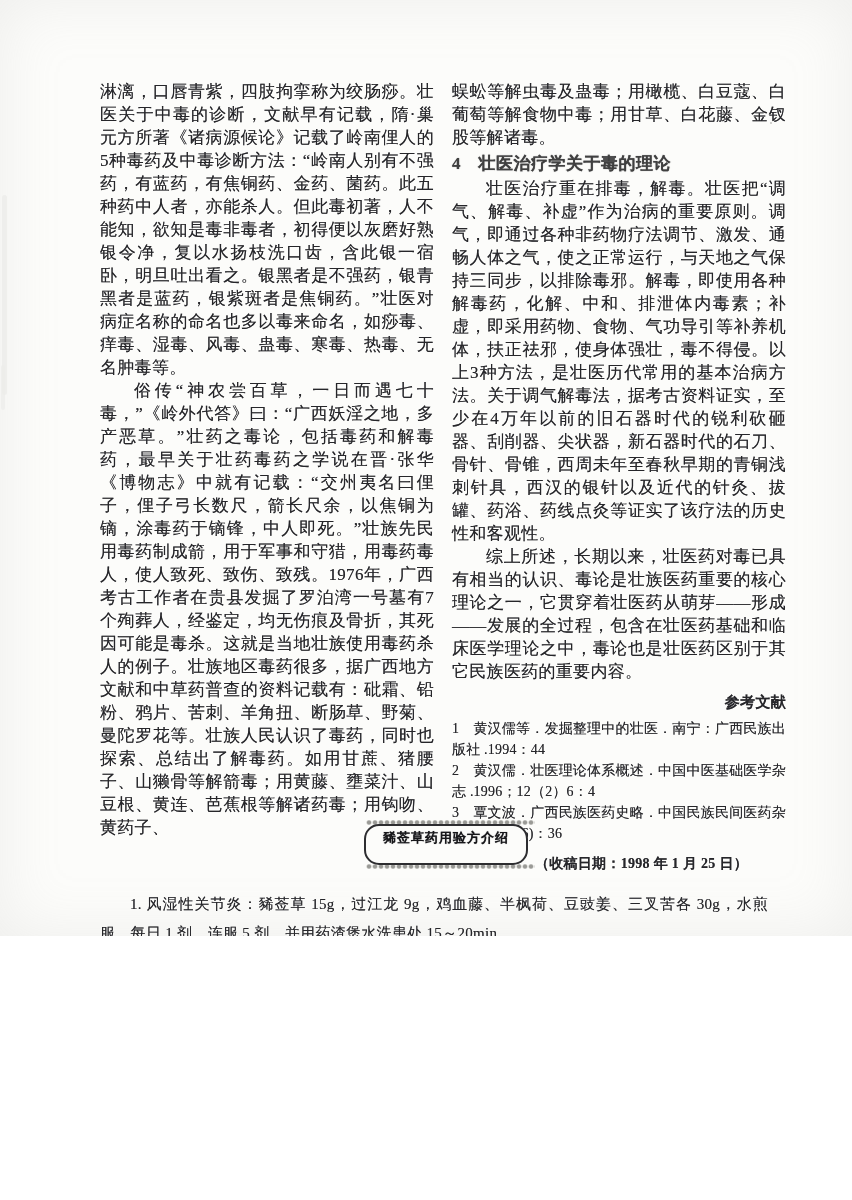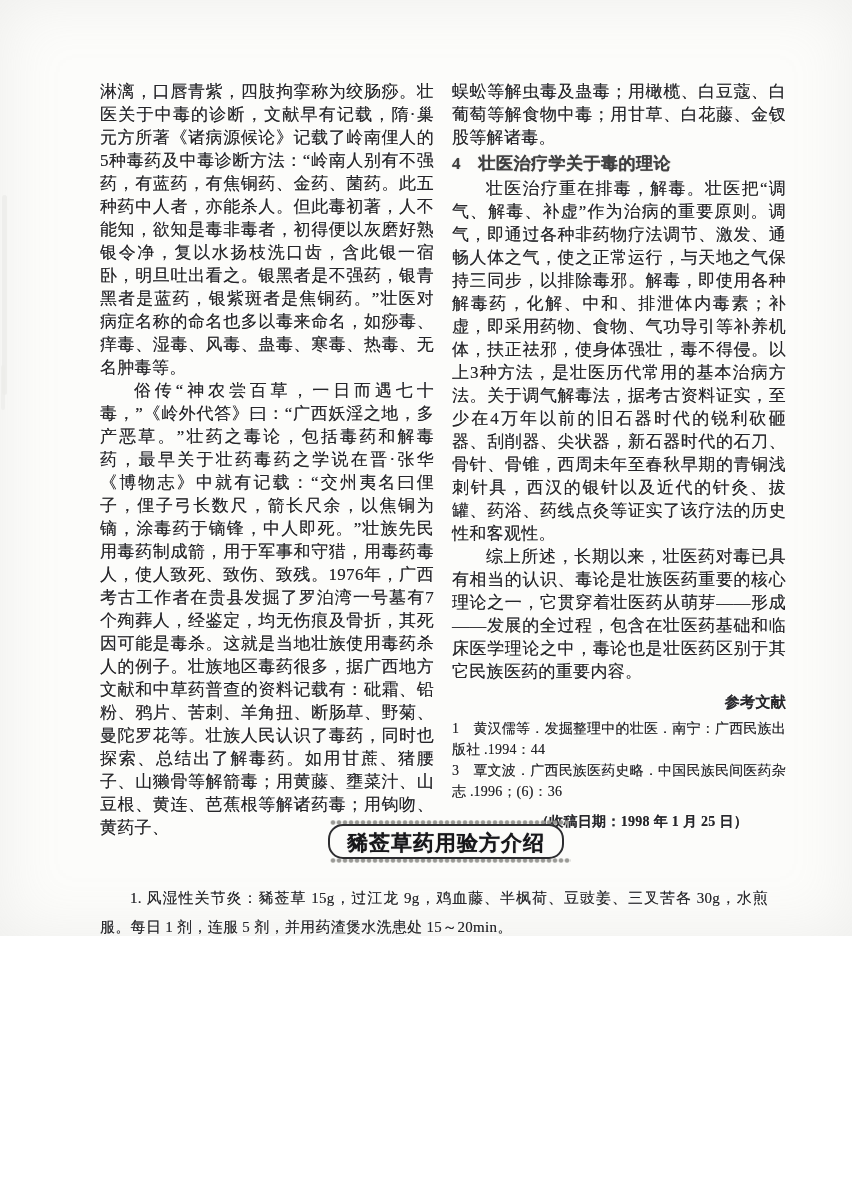--- a/index.html
+++ b/index.html
@@ -45,22 +45,22 @@
   .box-outer::before, .box-outer::after {
     content:""; position:absolute; left:2px; right:-7px; height:7px;
     background-image:radial-gradient(circle at 3px 3.5px, #9a9a96 1.6px, rgba(154,154,150,0.35) 2.4px, transparent 3px);
     background-size:6px 7px; background-repeat:repeat-x;
   }
   .box-outer::before { top:-5px; }
   .box-outer::after  { bottom:-5px; }
   .title-box {
     position:relative; z-index:2; display:inline-block;
     border:2px solid #2d2d30; border-radius:15px;
-    padding:3px 17px 0 17px; background:#fcfcfa;
-    font-size:21px; font-weight:bold; letter-spacing:1px; color:#17171a;
+    padding:3px 17px 16px 17px; background:#fcfcfa;
+    font-size:13px; font-weight:bold; letter-spacing:1px; color:#17171a;
     text-shadow:0 0 0.8px rgba(10,10,15,0.7);
   }
   .rx { margin-top:25px; }
   .rx p {
     margin:0; font-size:15px; line-height:29px; text-indent:2em;
     text-align:justify; letter-spacing:0.3px;
     text-shadow:0 0 0.5px rgba(20,20,25,0.5);
   }
   .continued { margin-top:5px; text-align:left; font-size:15px; letter-spacing:1px; }
   
@@ -97,20 +97,21 @@
     <p class="para">俗传“神农尝百草，一日而遇七十毒，”《岭外代答》曰：“广西妖淫之地，多产恶草。”壮药之毒论，包括毒药和解毒药，最早关于壮药毒药之学说在晋·张华《博物志》中就有记载：“交州夷名曰俚子，俚子弓长数尺，箭长尺余，以焦铜为镝，涂毒药于镝锋，中人即死。”壮族先民用毒药制成箭，用于军事和守猎，用毒药毒人，使人致死、致伤、致残。1976年，广西考古工作者在贵县发掘了罗泊湾一号墓有7个殉葬人，经鉴定，均无伤痕及骨折，其死因可能是毒杀。这就是当地壮族使用毒药杀人的例子。壮族地区毒药很多，据广西地方文献和中草药普查的资料记载有：砒霜、铅粉、鸦片、苦刺、羊角扭、断肠草、野菊、曼陀罗花等。壮族人民认识了毒药，同时也探索、总结出了解毒药。如用甘蔗、猪腰子、山獭骨等解箭毒；用黄藤、壅菜汁、山豆根、黄连、芭蕉根等解诸药毒；用钩吻、黄药子、</p>
   </div>
 
   <div class="col" id="col-right">
     <p class="para noindent">蜈蚣等解虫毒及蛊毒；用橄榄、白豆蔻、白葡萄等解食物中毒；用甘草、白花藤、金钗股等解诸毒。</p>
     <h3 class="sec-heading">4　壮医治疗学关于毒的理论</h3>
     <p class="para">壮医治疗重在排毒，解毒。壮医把“调气、解毒、补虚”作为治病的重要原则。调气，即通过各种非药物疗法调节、激发、通畅人体之气，使之正常运行，与天地之气保持三同步，以排除毒邪。解毒，即使用各种解毒药，化解、中和、排泄体内毒素；补虚，即采用药物、食物、气功导引等补养机体，扶正祛邪，使身体强壮，毒不得侵。以上3种方法，是壮医历代常用的基本治病方法。关于调气解毒法，据考古资料证实，至少在4万年以前的旧石器时代的锐利砍砸器、刮削器、尖状器，新石器时代的石刀、骨针、骨锥，西周未年至春秋早期的青铜浅刺针具，西汉的银针以及近代的针灸、拔罐、药浴、药线点灸等证实了该疗法的历史性和客观性。</p>
     <p class="para">综上所述，长期以来，壮医药对毒已具有相当的认识、毒论是壮族医药重要的核心理论之一，它贯穿着壮医药从萌芽——形成——发展的全过程，包含在壮医药基础和临床医学理论之中，毒论也是壮医药区别于其它民族医药的重要内容。</p>
     <div class="refs-title">参考文献</div>
     <p class="ref-item">1　黄汉儒等．发掘整理中的壮医．南宁：广西民族出版社 .1994：44</p>
+    <p class="ref-item">2　黄汉儒．壮医理论体系概述．中国中医基础医学杂志 .1996；12（2）6：4</p>
     <p class="ref-item">3　覃文波．广西民族医药史略．中国民族民间医药杂志 .1996；(6)：36</p>
     <div class="received">（收稿日期：1998 年 1 月 25 日）</div>
   </div>
 
   <div id="insert">
     <div class="box-row">
       <span class="box-outer">
         <span class="title-box">豨莶草药用验方介绍</span>
       </span>
     </div>

